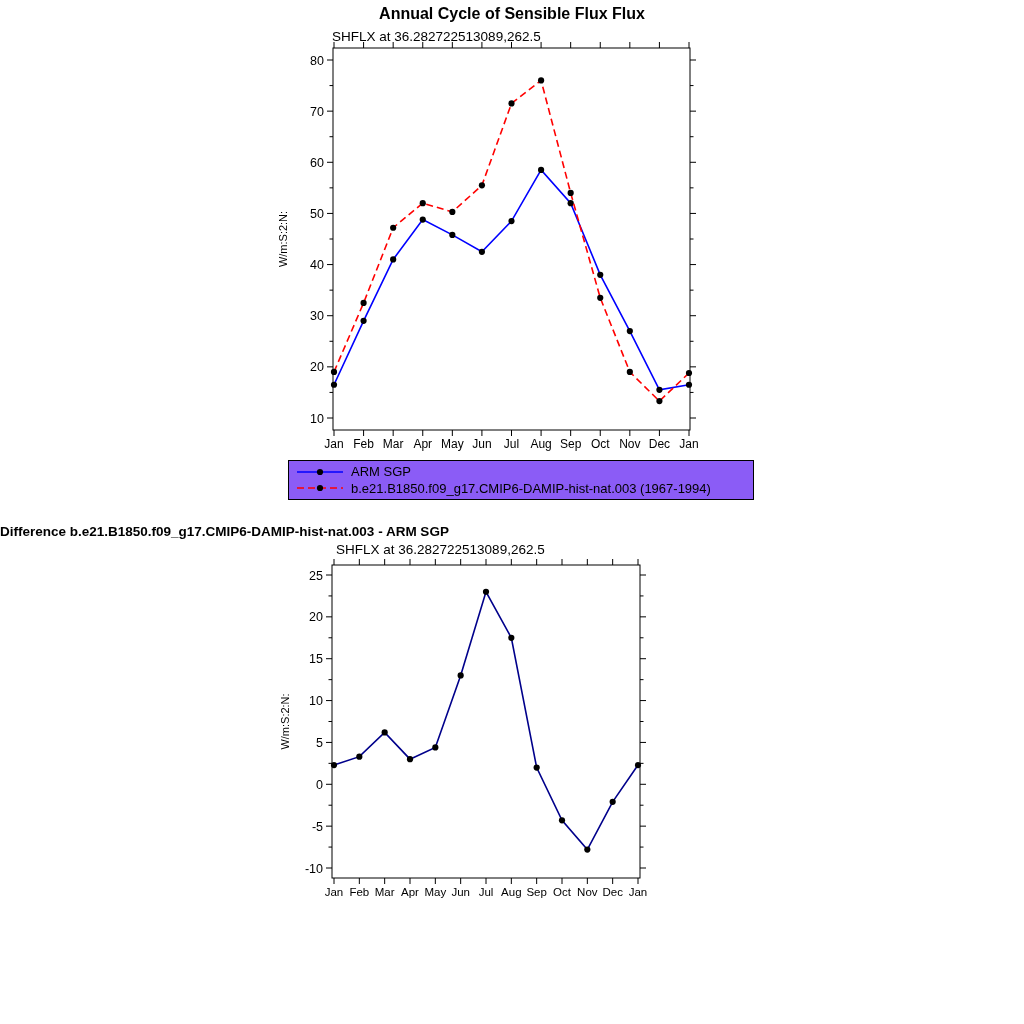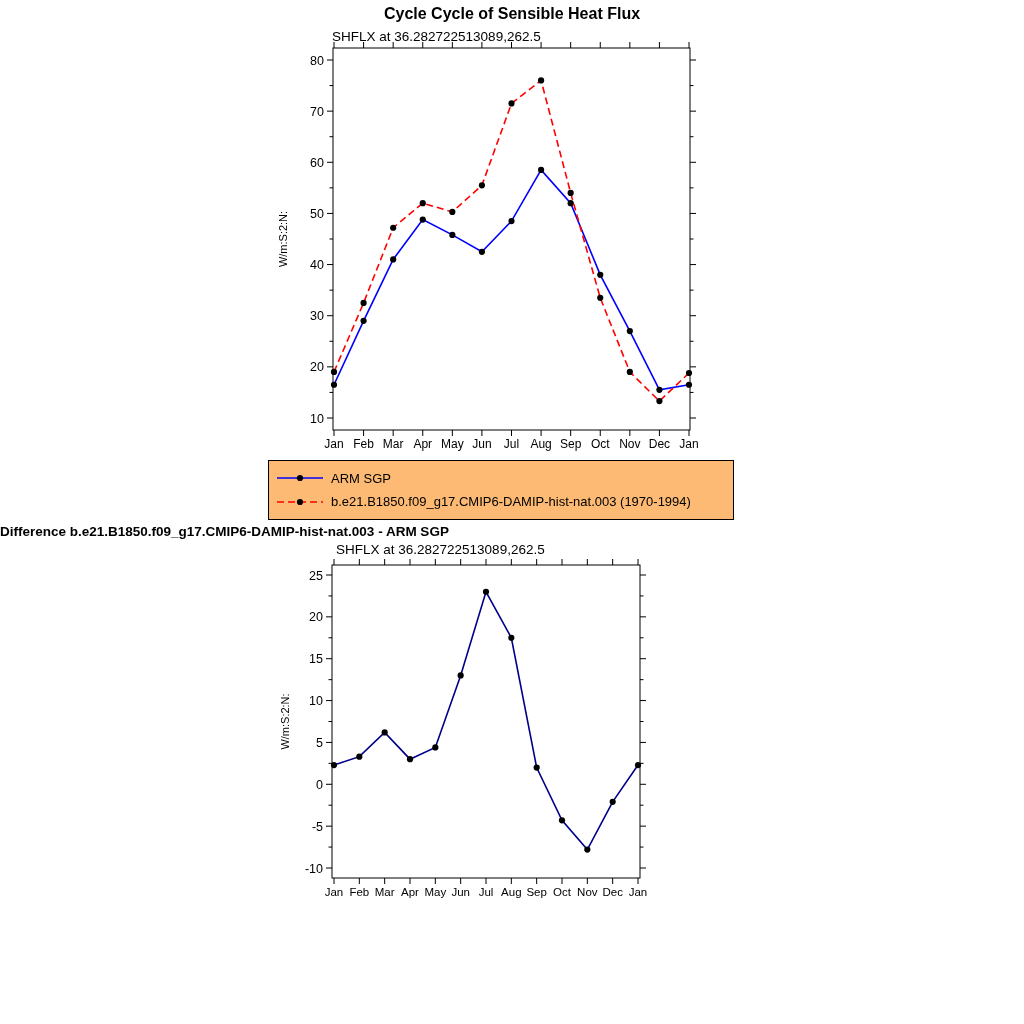--- a/index.html
+++ b/index.html
@@ -2,37 +2,37 @@
 <html><head>
 <meta charset="utf-8">
 <style>
   * { margin:0; padding:0; box-sizing:border-box; }
   html,body { width:1024px; height:1024px; background:#ffffff; }
   body { position:relative; font-family:"Liberation Sans", sans-serif; color:#000; }
   .abs { position:absolute; }
   #title1 { top:5px; left:0; width:1024px; text-align:center; font-size:16px; font-weight:bold; }
   #subtitle1 { top:29px; left:332px; font-size:13.5px; }
   #chart1 { left:268px; top:44px; width:452px; height:414px; overflow:visible; }
-  #legend { left:268px; top:460px; width:466px; height:60px; border:1px solid #000;
-            display:flex; flex-direction:column; justify-content:space-evenly; padding:2px 5px; background:#fdba74; }
+  #legend { left:288px; top:460px; width:466px; height:40px; border:1px solid #000;
+            display:flex; flex-direction:column; justify-content:space-evenly; padding:2px 5px; background:#8b5cf6; }
   .legend-row { display:flex; align-items:center; gap:5px; font-size:13px; white-space:nowrap; }
   .legend-swatch { width:52px; height:16px; overflow:visible; flex:0 0 auto; }
   #title2 { top:524px; left:0; width:968px; text-align:left; font-size:13.5px; font-weight:bold; }
   #subtitle2 { top:542px; left:336px; font-size:13.5px; }
   #chart2 { left:268px; top:556px; width:420px; height:348px; overflow:visible; }
   svg text { fill:#000; }
   .tick-label { font-size:12.5px; font-family:"Liberation Sans", sans-serif; }
   .month-label { font-size:12px; font-family:"Liberation Sans", sans-serif; }
   #chart2 .month-label { font-size:11.5px; }
   .axis-title { font-size:11px; font-family:"Liberation Sans", sans-serif; }
 </style>
 </head>
 <body>
 
-<div id="title1" class="abs">Cycle Cycle of Sensible Heat Flux</div>
+<div id="title1" class="abs">Annual Cycle of Sensible Flux Flux</div>
 <div id="subtitle1" class="abs">SHFLX at 36.282722513089,262.5</div>
 
 <svg id="chart1" class="abs">
     <rect x="65" y="4" width="357" height="382" fill="none" stroke="#000" stroke-width="1"></rect>
     <line x1="59" y1="374" x2="65" y2="374" stroke="#000" stroke-width="1"></line>
     <line x1="422" y1="374" x2="428" y2="374" stroke="#000" stroke-width="1"></line>
     <text x="56" y="378.5" text-anchor="end" class="tick-label">10</text>
     <line x1="61.5" y1="348.42857142857144" x2="65" y2="348.42857142857144" stroke="#000" stroke-width="1"></line>
     <line x1="422" y1="348.42857142857144" x2="425.5" y2="348.42857142857144" stroke="#000" stroke-width="1"></line>
     <line x1="59" y1="322.85714285714283" x2="65" y2="322.85714285714283" stroke="#000" stroke-width="1"></line>
@@ -144,21 +144,21 @@
       <line x1="3" y1="8" x2="49" y2="8" stroke="#0000ff" stroke-width="1.6"></line>
       <circle cx="26" cy="8" r="3.1" fill="#000000"></circle>
     </svg>
     <span>ARM SGP</span>
   </div>
   <div class="legend-row">
     <svg class="legend-swatch">
       <line x1="3" y1="8" x2="49" y2="8" stroke="#ff0000" stroke-width="1.6" stroke-dasharray="7,4"></line>
       <circle cx="26" cy="8" r="3.1" fill="#000000"></circle>
     </svg>
-    <span>b.e21.B1850.f09_g17.CMIP6-DAMIP-hist-nat.003 (1970-1994)</span>
+    <span>b.e21.B1850.f09_g17.CMIP6-DAMIP-hist-nat.003 (1967-1994)</span>
   </div>
 </div>
 
 <div id="title2" class="abs">Difference b.e21.B1850.f09_g17.CMIP6-DAMIP-hist-nat.003 - ARM SGP</div>
 <div id="subtitle2" class="abs">SHFLX at 36.282722513089,262.5</div>
 
 <svg id="chart2" class="abs">
     <rect x="64" y="9" width="308" height="313" fill="none" stroke="#000" stroke-width="1"></rect>
     <line x1="58" y1="312" x2="64" y2="312" stroke="#000" stroke-width="1"></line>
     <line x1="372" y1="312" x2="378" y2="312" stroke="#000" stroke-width="1"></line>

